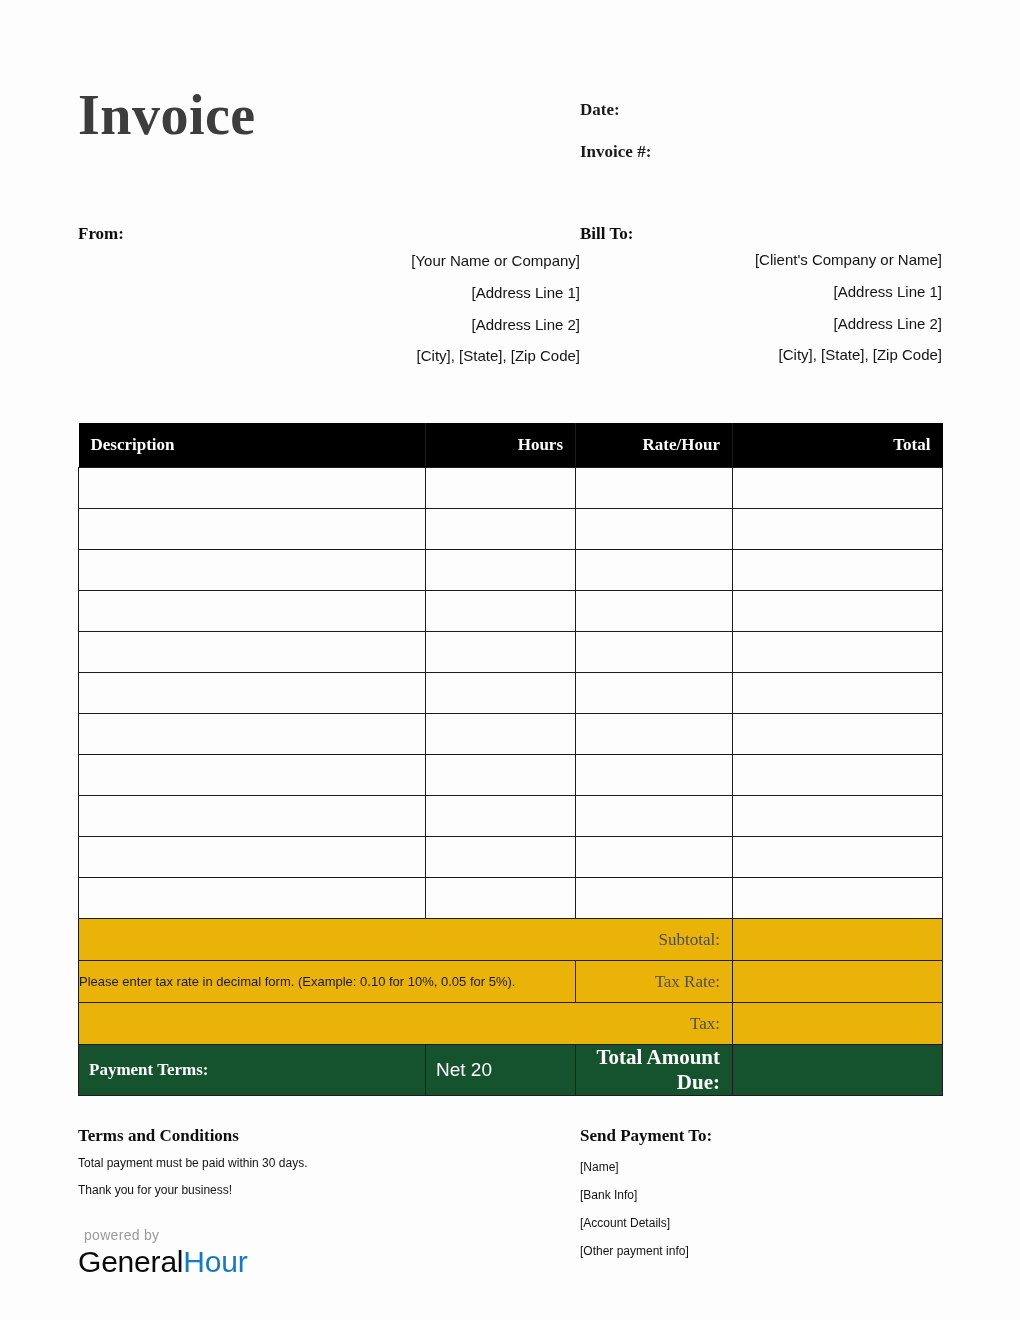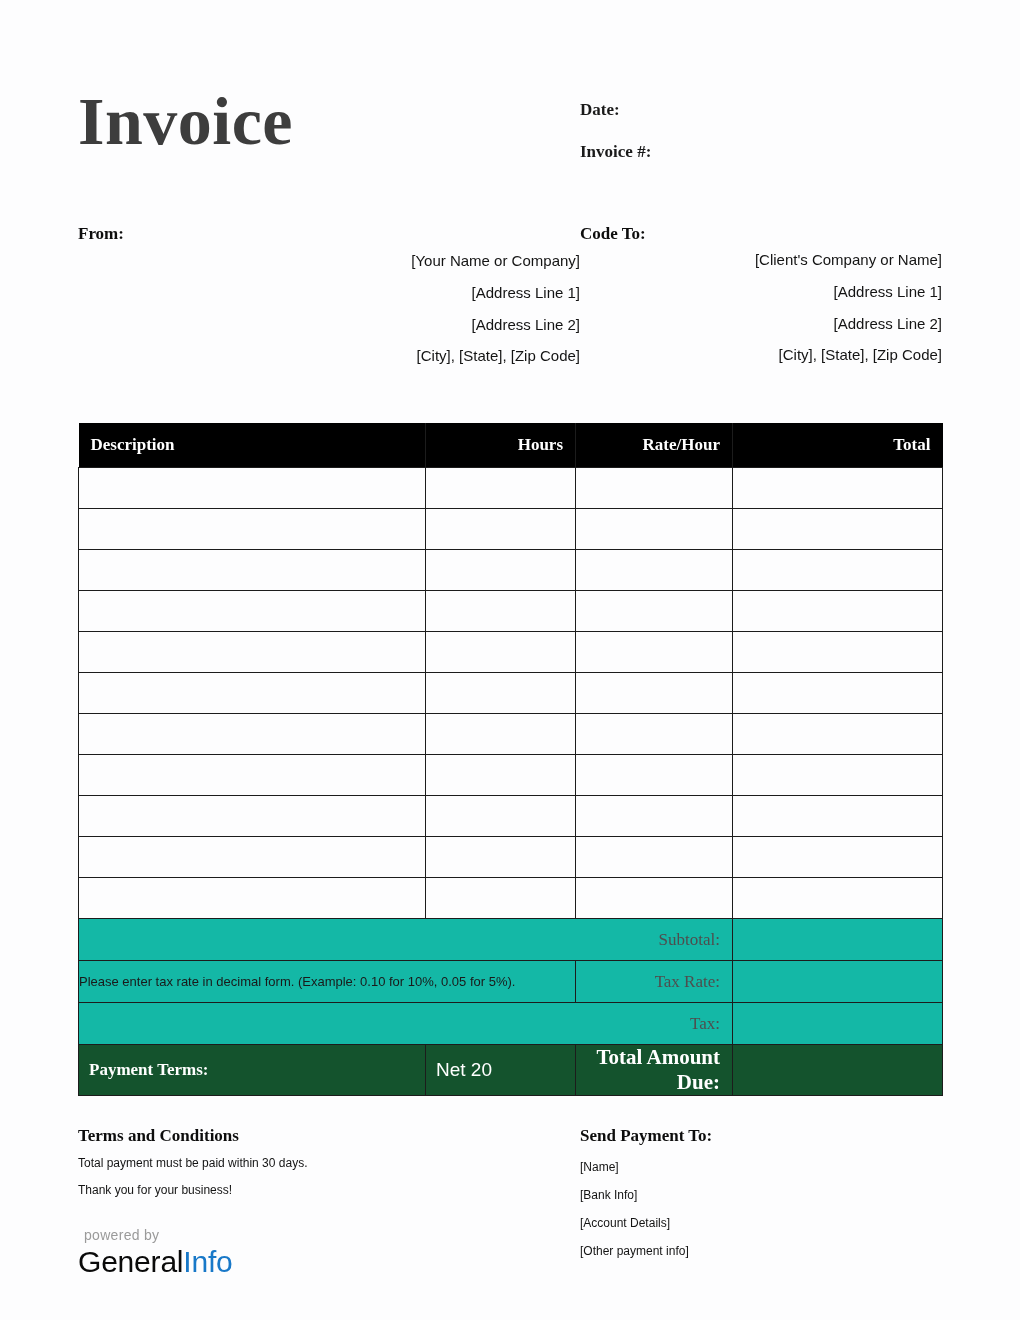--- a/index.html
+++ b/index.html
@@ -27,21 +27,21 @@
     display: flex;
     align-items: flex-start;
     padding-top: 86px;
   }
   .header-left { width: 502px; }
   .header-right { width: 362px; padding-top: 14px; }
 
   .invoice-title {
     font-family: "Liberation Serif", serif;
     font-weight: bold;
-    font-size: 68px;
+    font-size: 56px;
     line-height: 1.05;
     color: #3d3d3d;
     margin: 0;
     letter-spacing: 0.5px;
   }
 
   .meta-line {
     font-family: "Liberation Serif", serif;
     font-weight: bold;
     font-size: 17px;
@@ -110,21 +110,21 @@
   tbody tr.item-row td {
     height: 40px;
     background: #fdfdfe;
     border: 1px solid #1c1c1c;
     border-top: none;
   }
   tbody tr.item-row:first-child td { border-top: 1px solid #1c1c1c; }
 
   
   tr.sum-row td {
-    background: #14b8a6;
+    background: #eab308;
     border: 1px solid #1c1c1c;
     border-top: none;
     height: 41px;
     vertical-align: middle;
   }
   td.sum-label {
     text-align: right;
     padding-right: 12px;
     font-family: "Liberation Serif", serif;
     font-size: 17px;
@@ -233,21 +233,21 @@
 
     <div class="addr-left">
       <p class="addr-heading">From:</p>
       <p class="addr-line">[Your Name or Company]</p>
       <p class="addr-line">[Address Line 1]</p>
       <p class="addr-line">[Address Line 2]</p>
       <p class="addr-line">[City], [State], [Zip Code]</p>
     </div>
 
     <div class="addr-right">
-      <p class="addr-heading">Code To:</p>
+      <p class="addr-heading">Bill To:</p>
       <p class="addr-line">[Client's Company or Name]</p>
       <p class="addr-line">[Address Line 1]</p>
       <p class="addr-line">[Address Line 2]</p>
       <p class="addr-line">[City], [State], [Zip Code]</p>
     </div>
 
   </div>
 
   <table class="invoice-table">
     <colgroup>
@@ -362,21 +362,21 @@
 
   <div class="footer">
 
     <div class="footer-left">
       <p class="footer-heading">Terms and Conditions</p>
       <p class="footer-line">Total payment must be paid within 30 days.</p>
       <p class="footer-line">Thank you for your business!</p>
 
       <div class="brand">
         <p class="brand-powered">powered by</p>
-        <p class="brand-name"><span class="brand-general">General</span><span class="brand-blue">Info</span></p>
+        <p class="brand-name"><span class="brand-general">General</span><span class="brand-blue">Hour</span></p>
       </div>
     </div>
 
     <div class="footer-right">
       <p class="footer-heading">Send Payment To:</p>
       <p class="footer-line">[Name]</p>
       <p class="footer-line">[Bank Info]</p>
       <p class="footer-line">[Account Details]</p>
       <p class="footer-line">[Other payment info]</p>
     </div>

